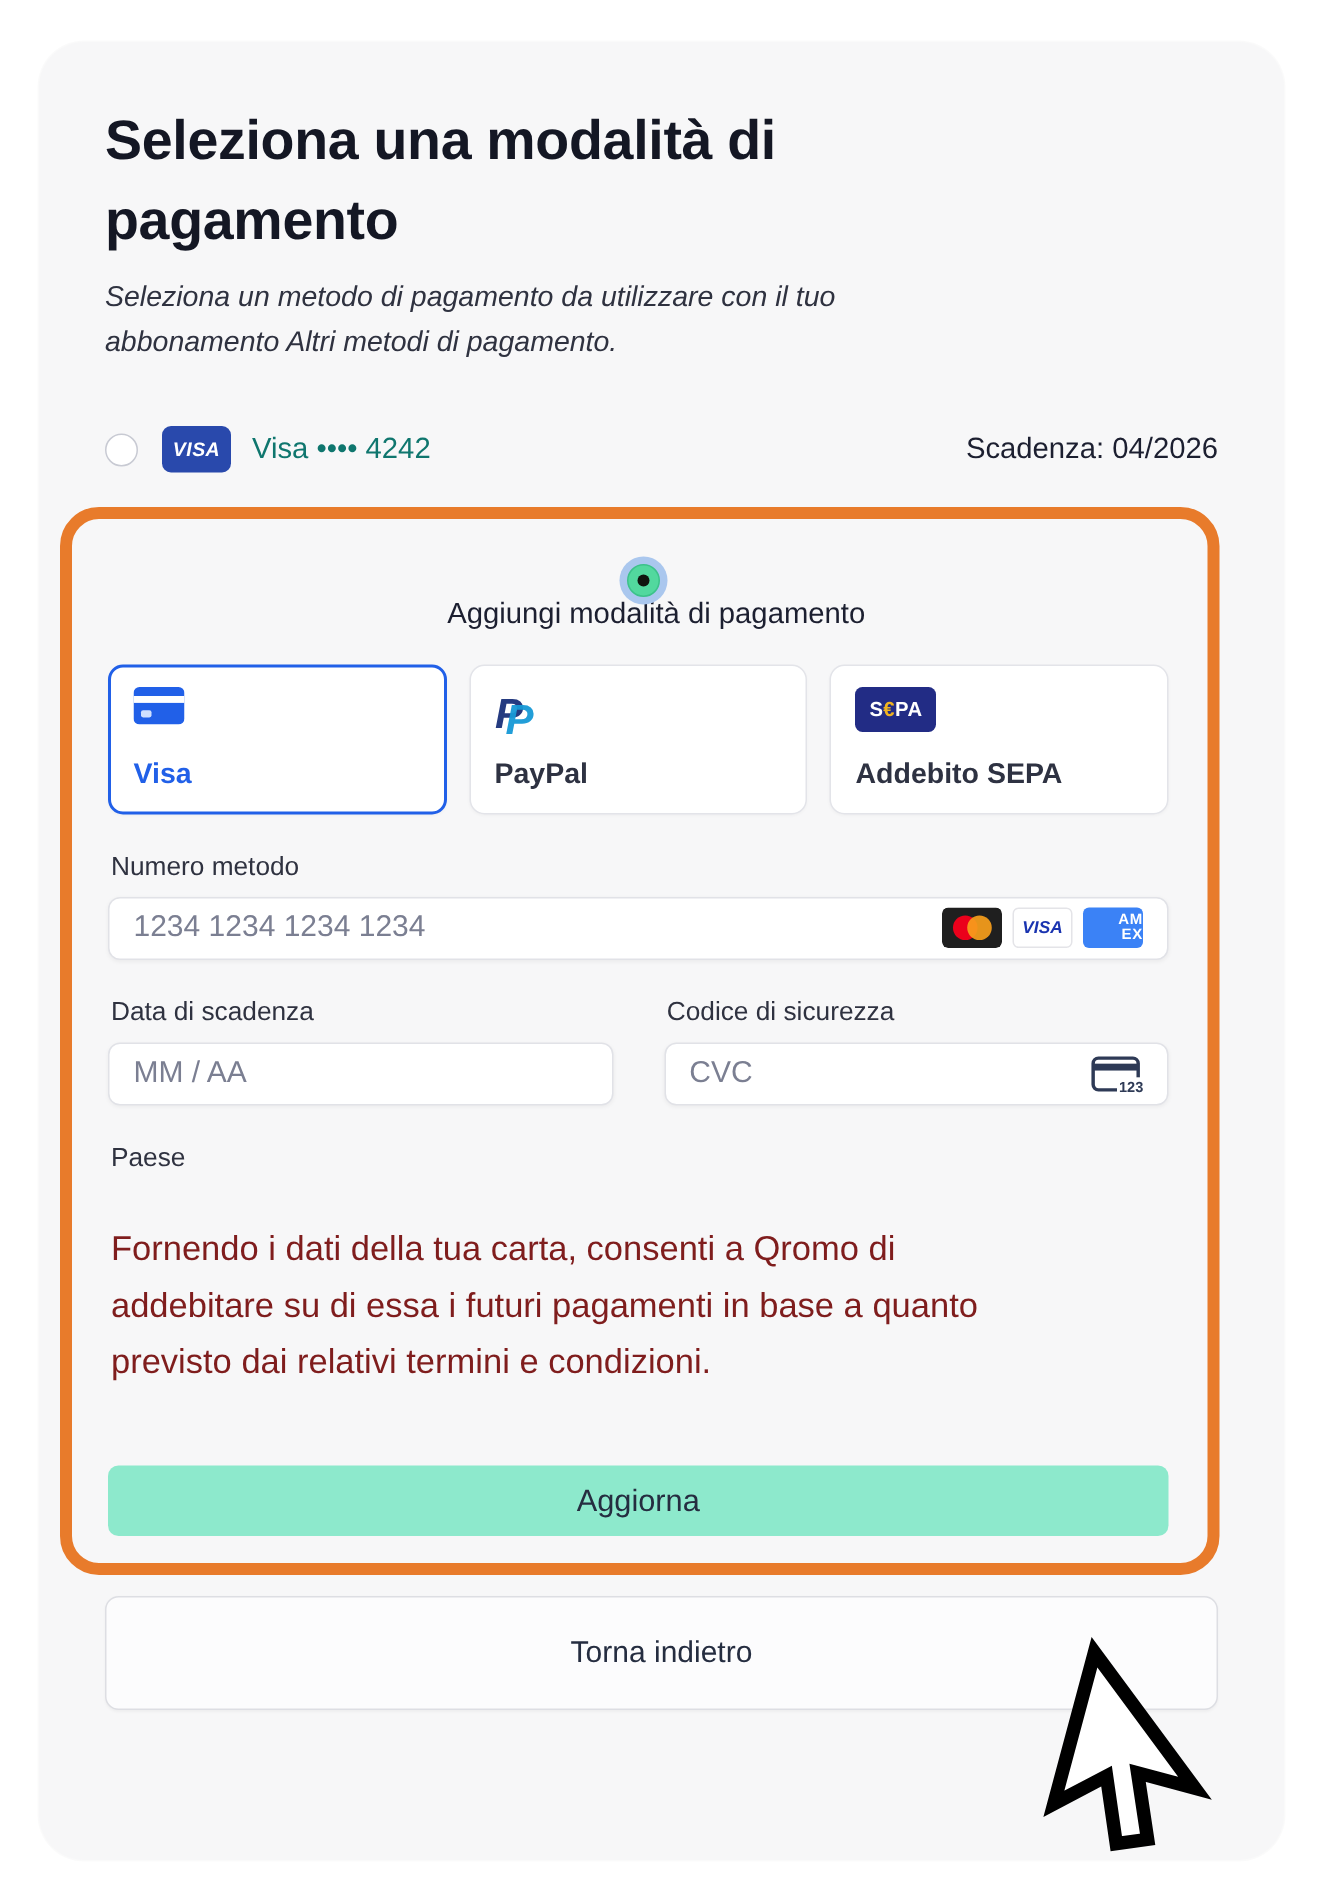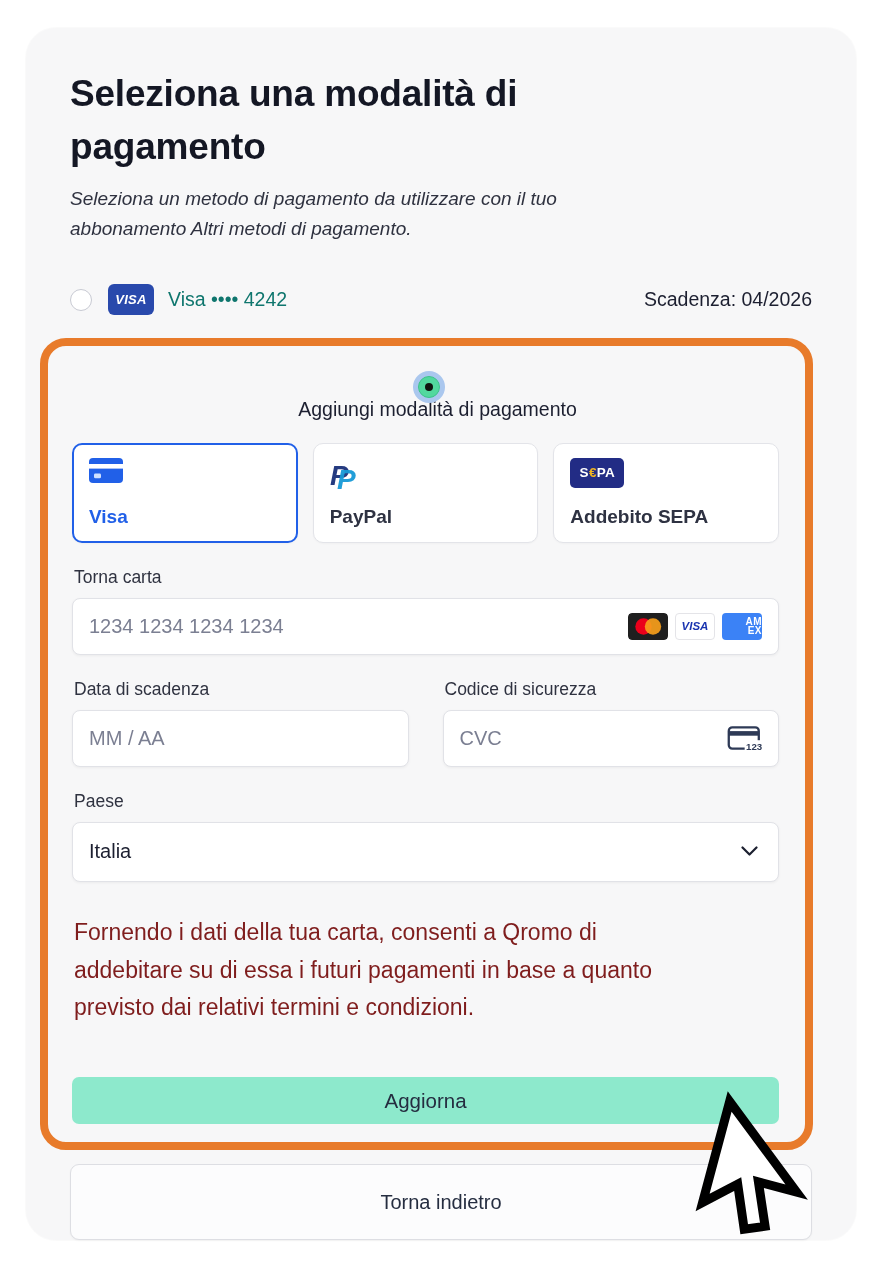--- a/index.html
+++ b/index.html
@@ -62,21 +62,21 @@
   .tab.selected .tab-label { color:#2160e8; }
   .sepa-badge {
     width:54px; height:30px; border-radius:5px; background:#222c85; color:#fff;
     font-weight:700; font-size:13.5px; display:flex; align-items:center; justify-content:center;
     letter-spacing:0.3px;
   }
   .sepa-euro { color:#f0b421; }
 
   .field-label { font-size:17.5px; color:#2f3240; margin:24px 0 10px 2px; }
   .input {
-    height:57px; background:#fff; border:1px solid #e1e2e7; border-radius:8px;
+    height:42px; background:#fff; border:1px solid #e1e2e7; border-radius:8px;
     box-shadow:0 1px 3px rgba(0,0,0,0.05); display:flex; align-items:center; padding:0 16px;
   }
   .input input {
     border:none; outline:none; background:transparent; font-size:20px; color:#1c1f30;
     width:100%; font-family:inherit; padding:0;
   }
   .input input::placeholder { color:#7b7f92; opacity:1; }
   .brand-icons { display:flex; gap:7px; align-items:center; flex:none; }
   .brand {
     width:40px; height:27px; border-radius:4px; display:flex; align-items:center;
@@ -150,21 +150,21 @@
       <div class="tab">
         <span class="sepa-badge">
             <span>S</span>
             <span class="sepa-euro">€</span>
             <span>PA</span>
           </span>
         <span class="tab-label">Addebito SEPA</span>
       </div>
     </div>
 
-    <div class="field-label">Torna carta</div>
+    <div class="field-label">Numero metodo</div>
     <div class="input">
       <input type="text" placeholder="1234 1234 1234 1234" style="">
       <div class="brand-icons">
         <svg class="brand" width="40" height="27" viewBox="0 0 40 27">
           <rect width="40" height="27" rx="4" fill="#1f1f1f"></rect>
           <circle cx="15.5" cy="13.5" r="8.2" fill="#EB001B"></circle>
           <circle cx="25" cy="13.5" r="8.2" fill="#F79E1B" opacity="0.92"></circle>
         </svg>
         <span class="brand visa-sm">VISA</span>
         <span class="brand amex">
@@ -189,26 +189,20 @@
             <rect x="2" y="4" width="34" height="24" rx="4" fill="#ffffff" stroke="#2e3a56" stroke-width="2.6"></rect>
             <rect x="2" y="8.2" width="34" height="5.2" fill="#2e3a56"></rect>
             <rect x="20" y="18.5" width="20" height="13.5" fill="#ffffff"></rect>
             <text x="21.5" y="29.5" font-size="11" font-weight="bold" fill="#2e3a56" font-family="Liberation Sans, sans-serif">123</text>
           </svg>
         </div>
       </div>
     </div>
 
     <div class="field-label">Paese</div>
-    <div class="select">
-      <span>Italia</span>
-      <svg width="17" height="11" viewBox="0 0 17 11">
-        <path d="M1.5 1.5 L8.5 8.5 L15.5 1.5" fill="none" stroke="#1c2030" stroke-width="2.2" stroke-linecap="round" stroke-linejoin="round"></path>
-      </svg>
-    </div>
 
     <p class="legal">Fornendo i dati della tua carta, consenti a Qromo di addebitare su di essa i futuri pagamenti in base a quanto previsto dai relativi termini e condizioni.</p>
 
     <button class="btn-primary">Aggiorna</button>
   </div>
 
   <button class="btn-back">Torna indietro</button>
 </div>
 
 <svg class="cursor" width="105" height="142" viewBox="0 0 14 19">

